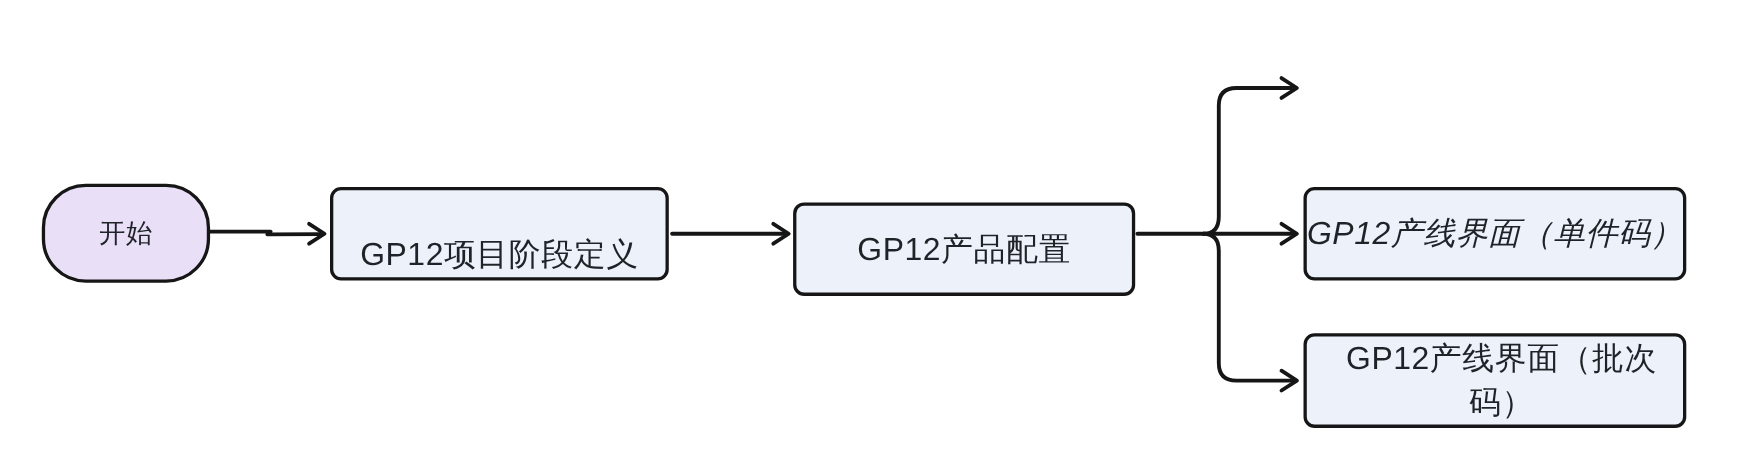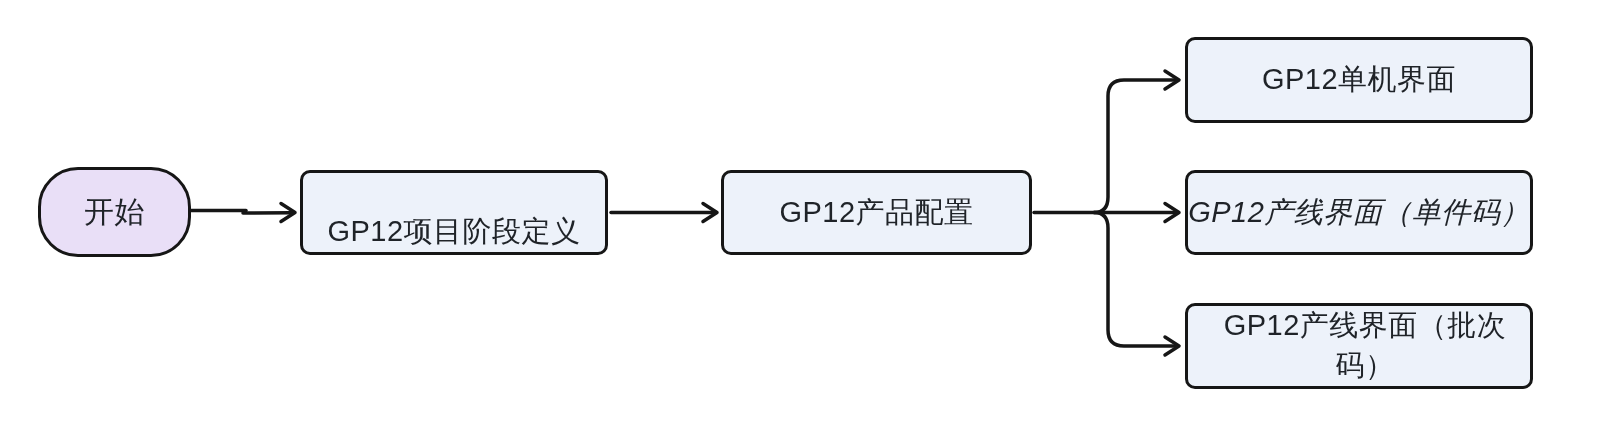--- a/index.html
+++ b/index.html
@@ -43,32 +43,32 @@
     letter-spacing: 0.5px;
     border-radius: 10px;
   }
   .node-start {
     left: 38px;
     top: 167px;
     width: 153px;
     height: 90px;
     border-radius: 40px;
     background: #e9dff7;
-    font-size: 30px;
+    font-size: 24px;
   }
   .node-stage {
     left: 300px;
     top: 170px;
     width: 308px;
     height: 85px;
     align-items: flex-end;
   }
   .node-config {
     left: 721px;
-    top: 170px;
+    top: 184px;
     width: 311px;
     height: 85px;
   }
   .node-single {
     left: 1185px;
     top: 37px;
     width: 348px;
     height: 86px;
   }
   .node-line-unit {
@@ -115,23 +115,20 @@
   </div>
 
   <div class="node node-stage">
     <span>GP12项目阶段定义</span>
   </div>
 
   <div class="node node-config">
     <span>GP12产品配置</span>
   </div>
 
-  <div class="node node-single">
-    <span>GP12单机界面</span>
-  </div>
 
   <div class="node node-line-unit">
     <span>GP12产线界面（单件码）</span>
   </div>
 
   <div class="node node-line-batch">
     <span>GP12产线界面（批次码）</span>
   </div>
 
 </div>

